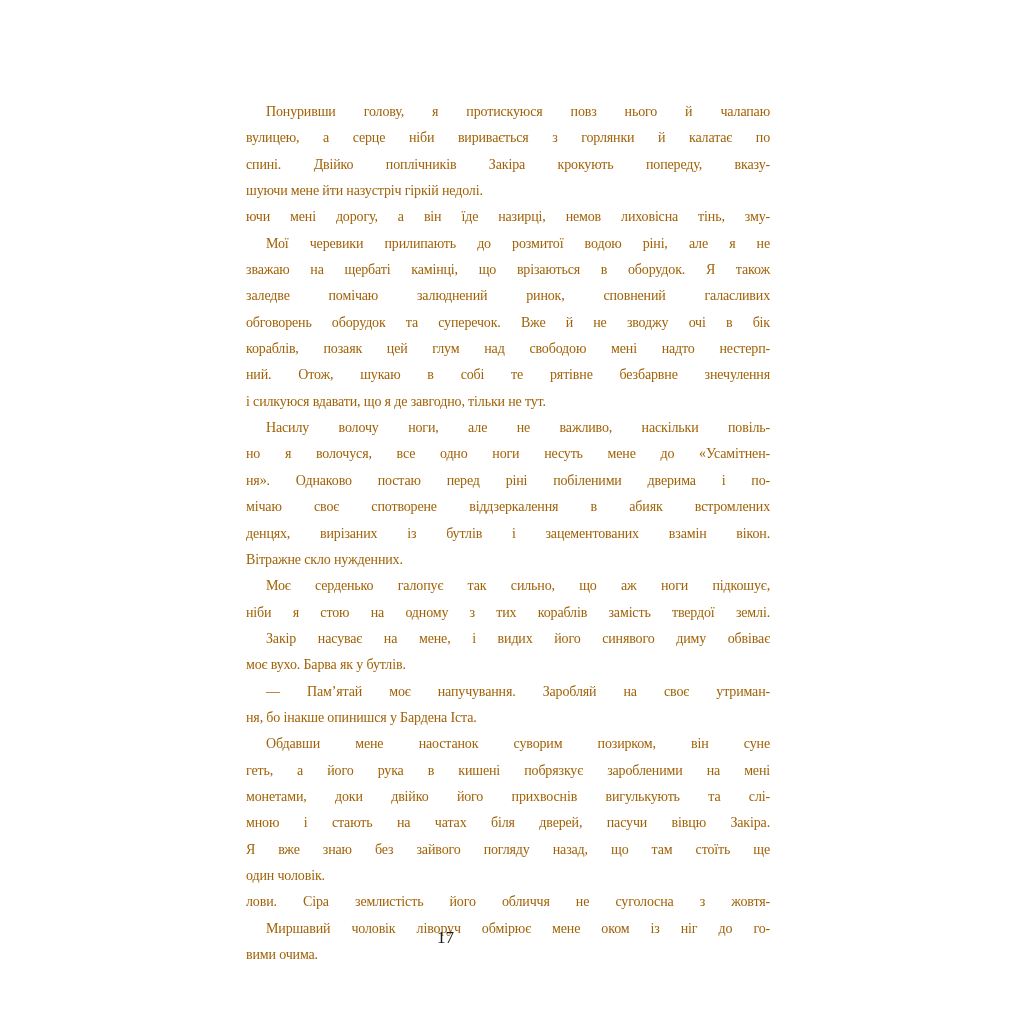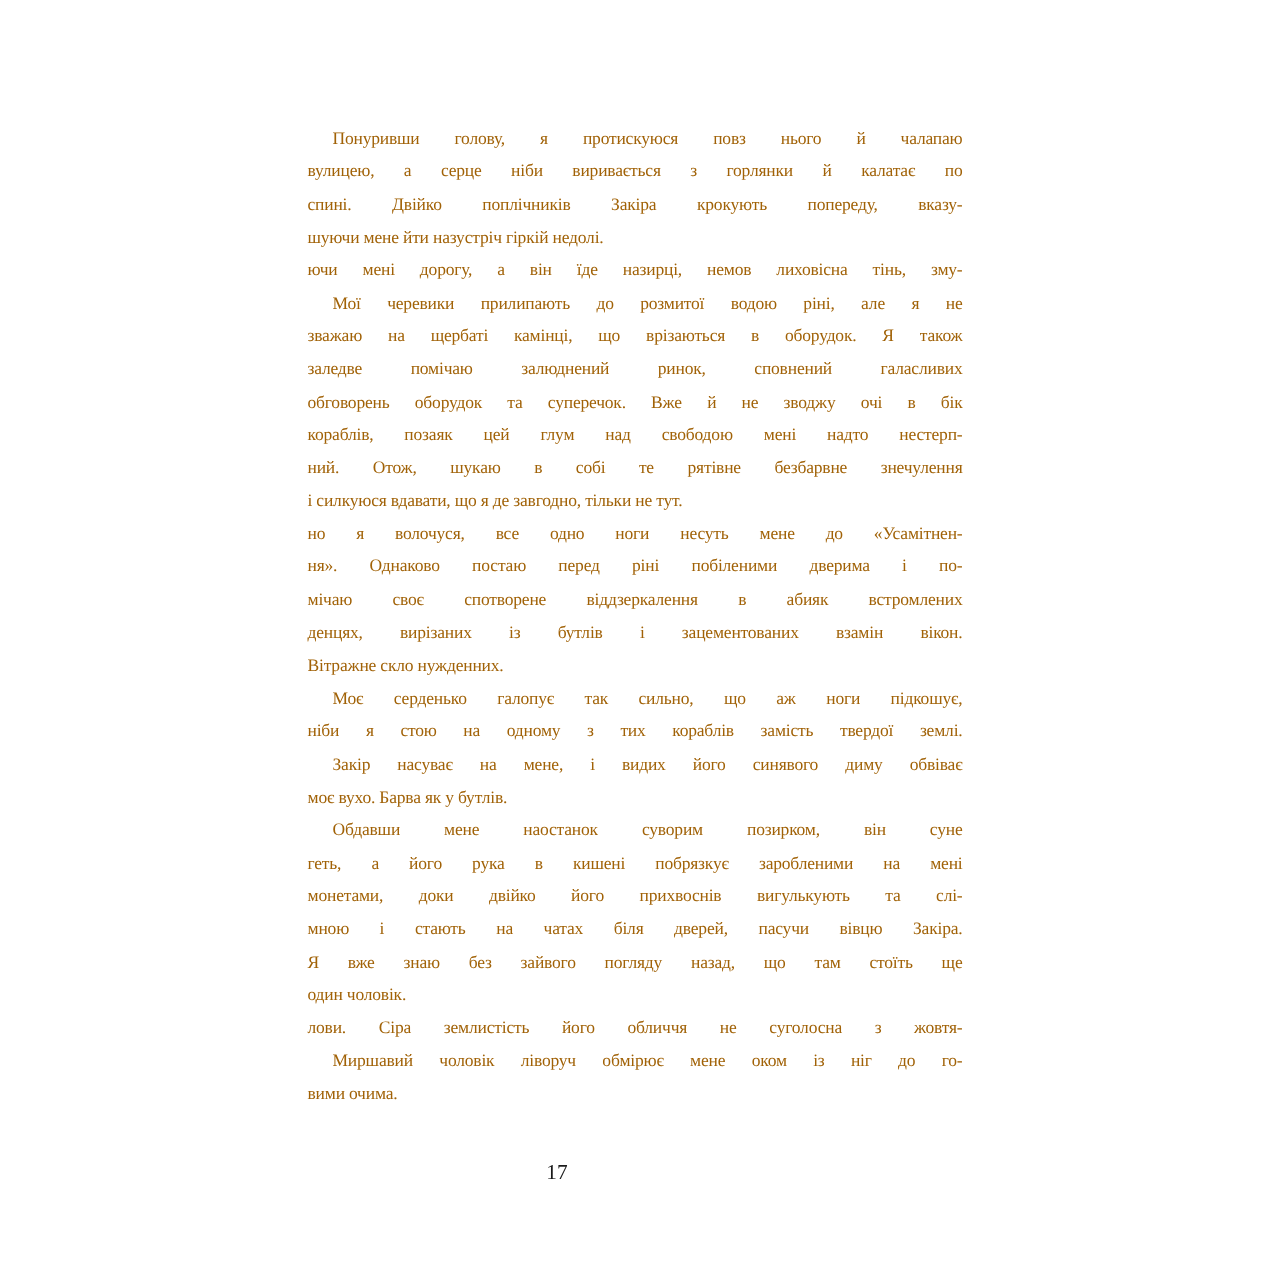--- a/index.html
+++ b/index.html
@@ -66,37 +66,42 @@
     <span class="line indent">Мої черевики прилипають до розмитої водою ріні, але я не</span>
     <span class="line">зважаю на щербаті камінці, що врізаються в оборудок. Я також</span>
     <span class="line">заледве помічаю залюднений ринок, сповнений галасливих</span>
     <span class="line">обговорень оборудок та суперечок. Вже й не зводжу очі в бік</span>
     <span class="line">кораблів, позаяк цей глум над свободою мені надто нестерп-</span>
     <span class="line">ний. Отож, шукаю в собі те рятівне безбарвне знечулення</span>
     <span class="line last">і силкуюся вдавати, що я де завгодно, тільки не тут.</span>
   </div>
 
   <div>
+    <span class="line indent">Насилу волочу ноги, але не важливо, наскільки повіль-</span>
     <span class="line">но я волочуся, все одно ноги несуть мене до «Усамітнен-</span>
     <span class="line">ня». Однаково постаю перед ріні побіленими дверима і по-</span>
     <span class="line">мічаю своє спотворене віддзеркалення в абияк встромлених</span>
     <span class="line">денцях, вирізаних із бутлів і зацементованих взамін вікон.</span>
     <span class="line last">Вітражне скло нужденних.</span>
   </div>
 
   <div>
     <span class="line indent">Моє серденько галопує так сильно, що аж ноги підкошує,</span>
     <span class="line">ніби я стою на одному з тих кораблів замість твердої землі.</span>
   </div>
 
   <div>
     <span class="line indent">Закір насуває на мене, і видих його синявого диму обвіває</span>
     <span class="line last">моє вухо. Барва як у бутлів.</span>
   </div>
 
+  <div>
+    <span class="line indent">— Пам’ятай моє напучування. Заробляй на своє утриман-</span>
+    <span class="line last">ня, бо інакше опинишся у Бардена Іста.</span>
+  </div>
 
   <div>
     <span class="line indent">Обдавши мене наостанок суворим позирком, він суне</span>
     <span class="line">геть, а його рука в кишені побрязкує заробленими на мені</span>
     <span class="line">монетами, доки двійко його прихвоснів вигулькують та слі-</span>
     <span class="line">мною і стають на чатах біля дверей, пасучи вівцю Закіра.</span>
     <span class="line">Я вже знаю без зайвого погляду назад, що там стоїть ще</span>
     <span class="line last">один чоловік.</span>
   </div>
 

